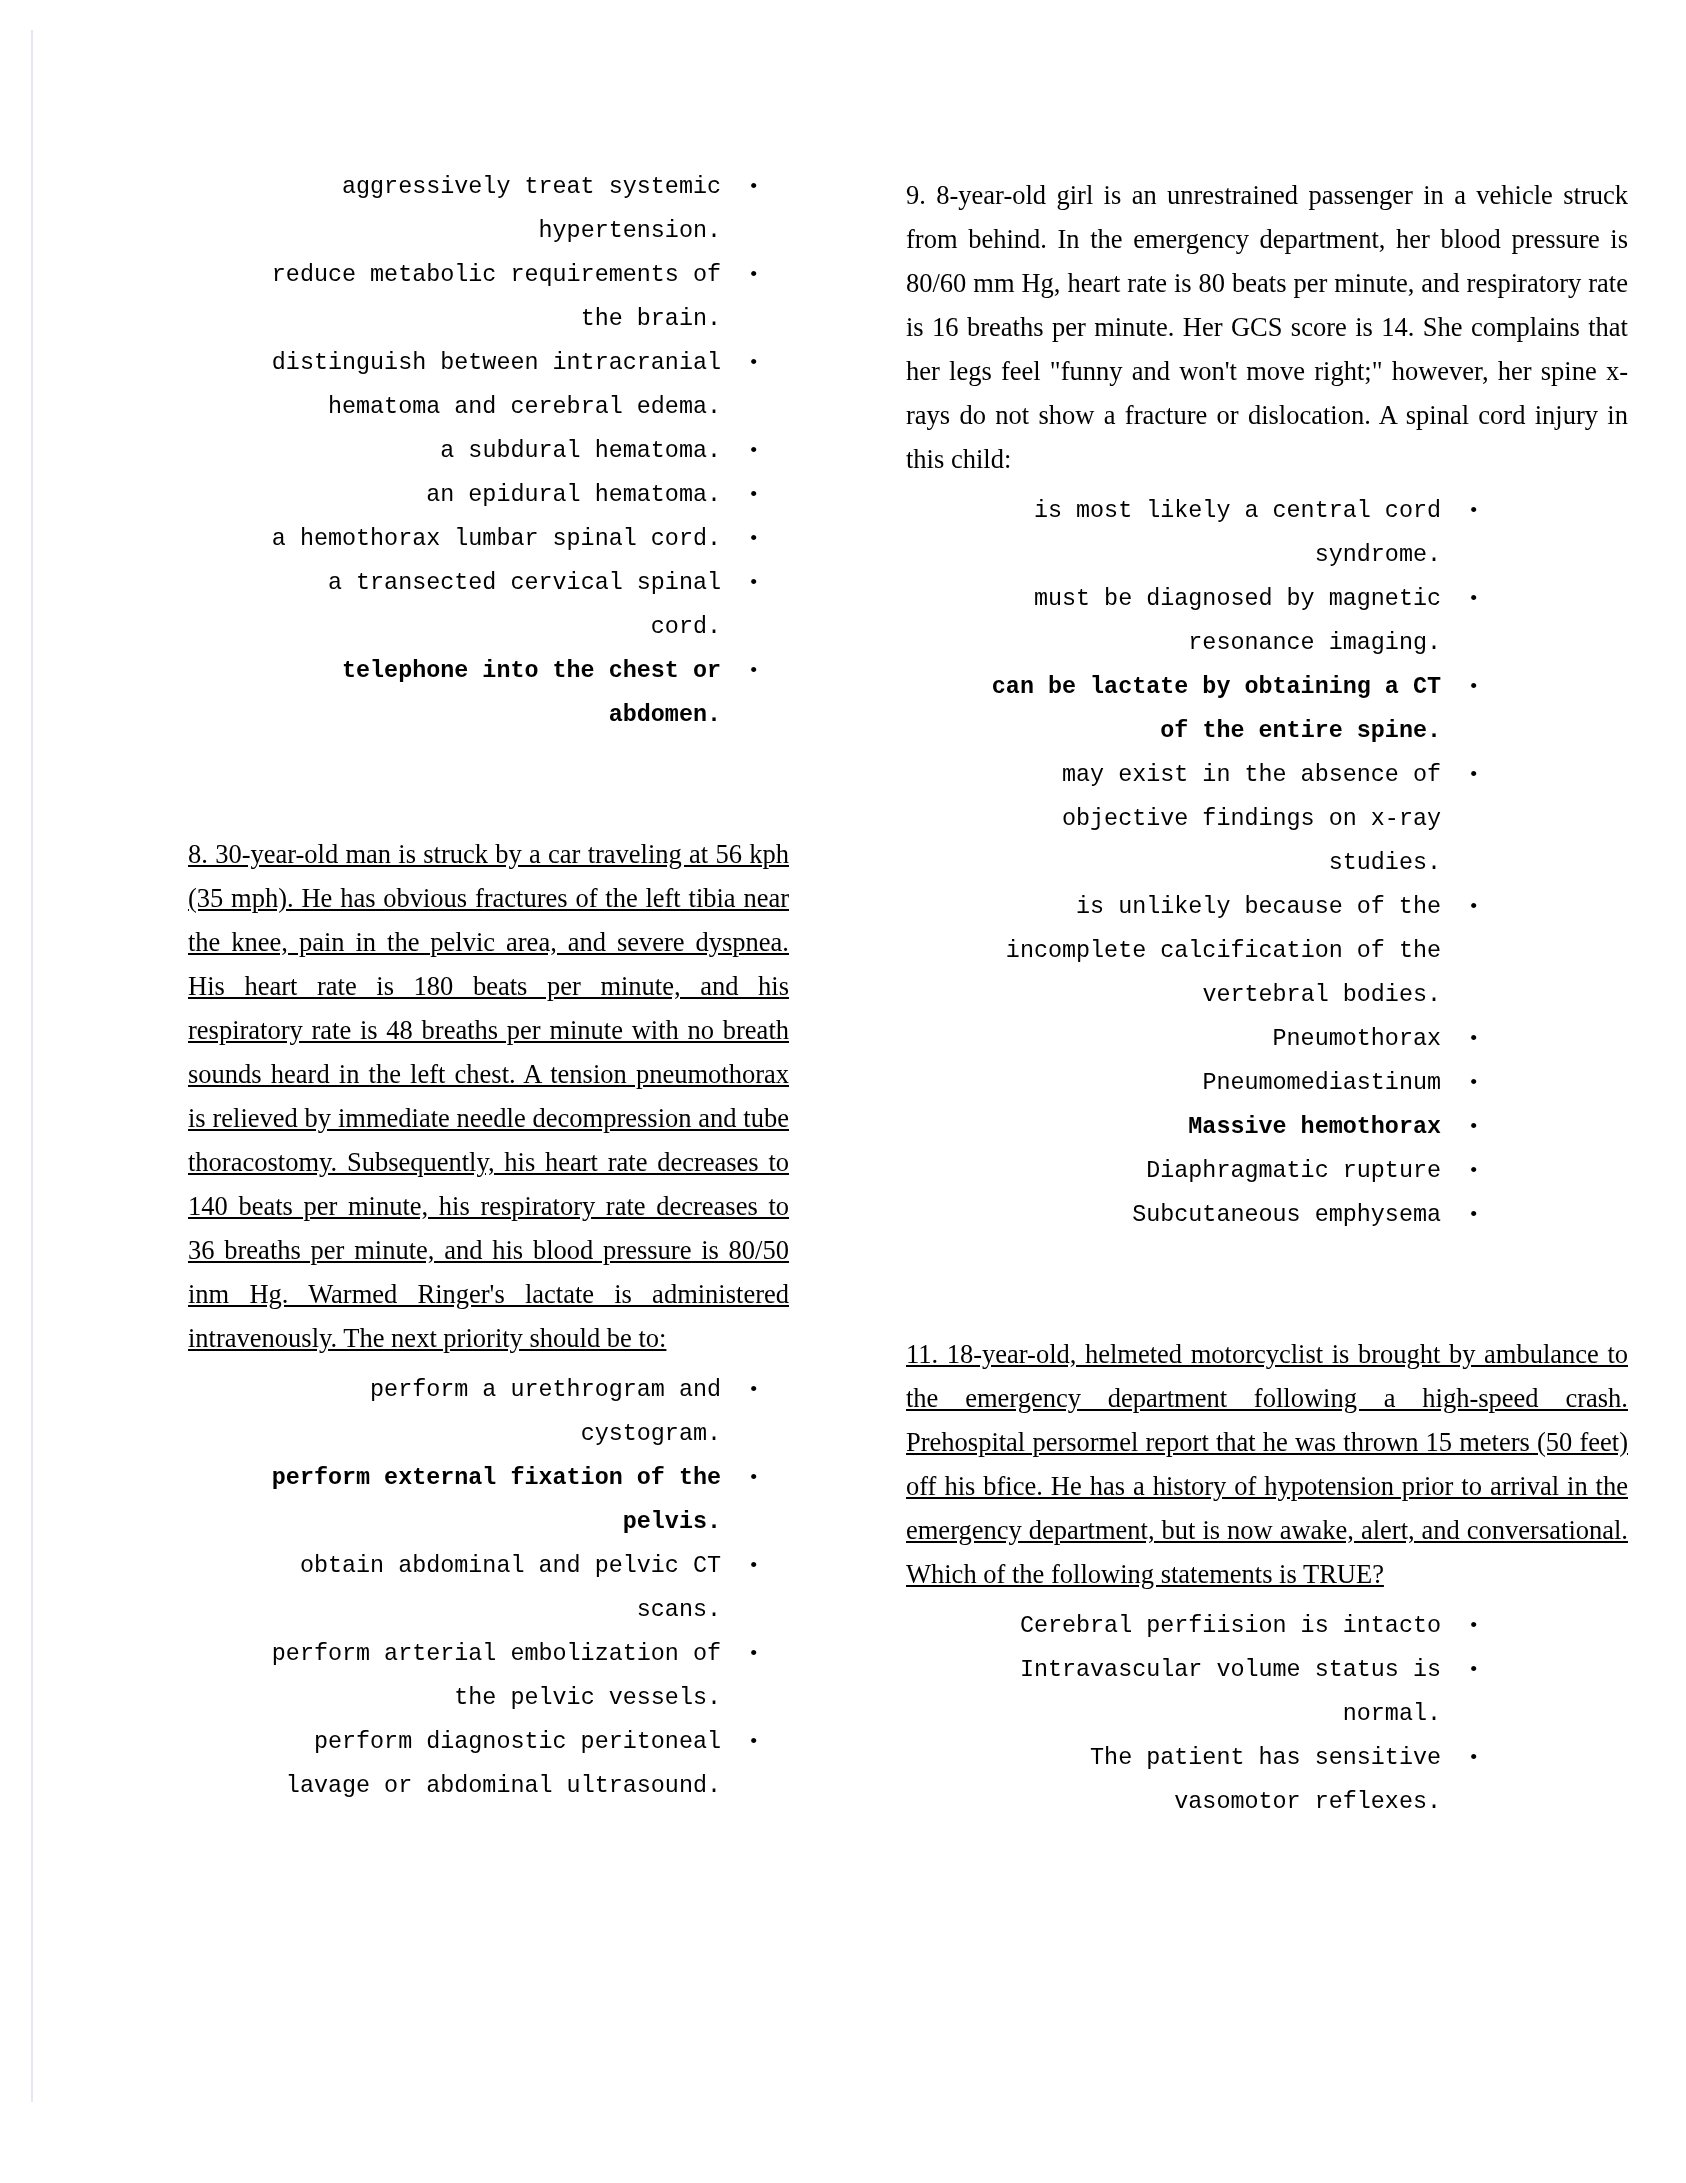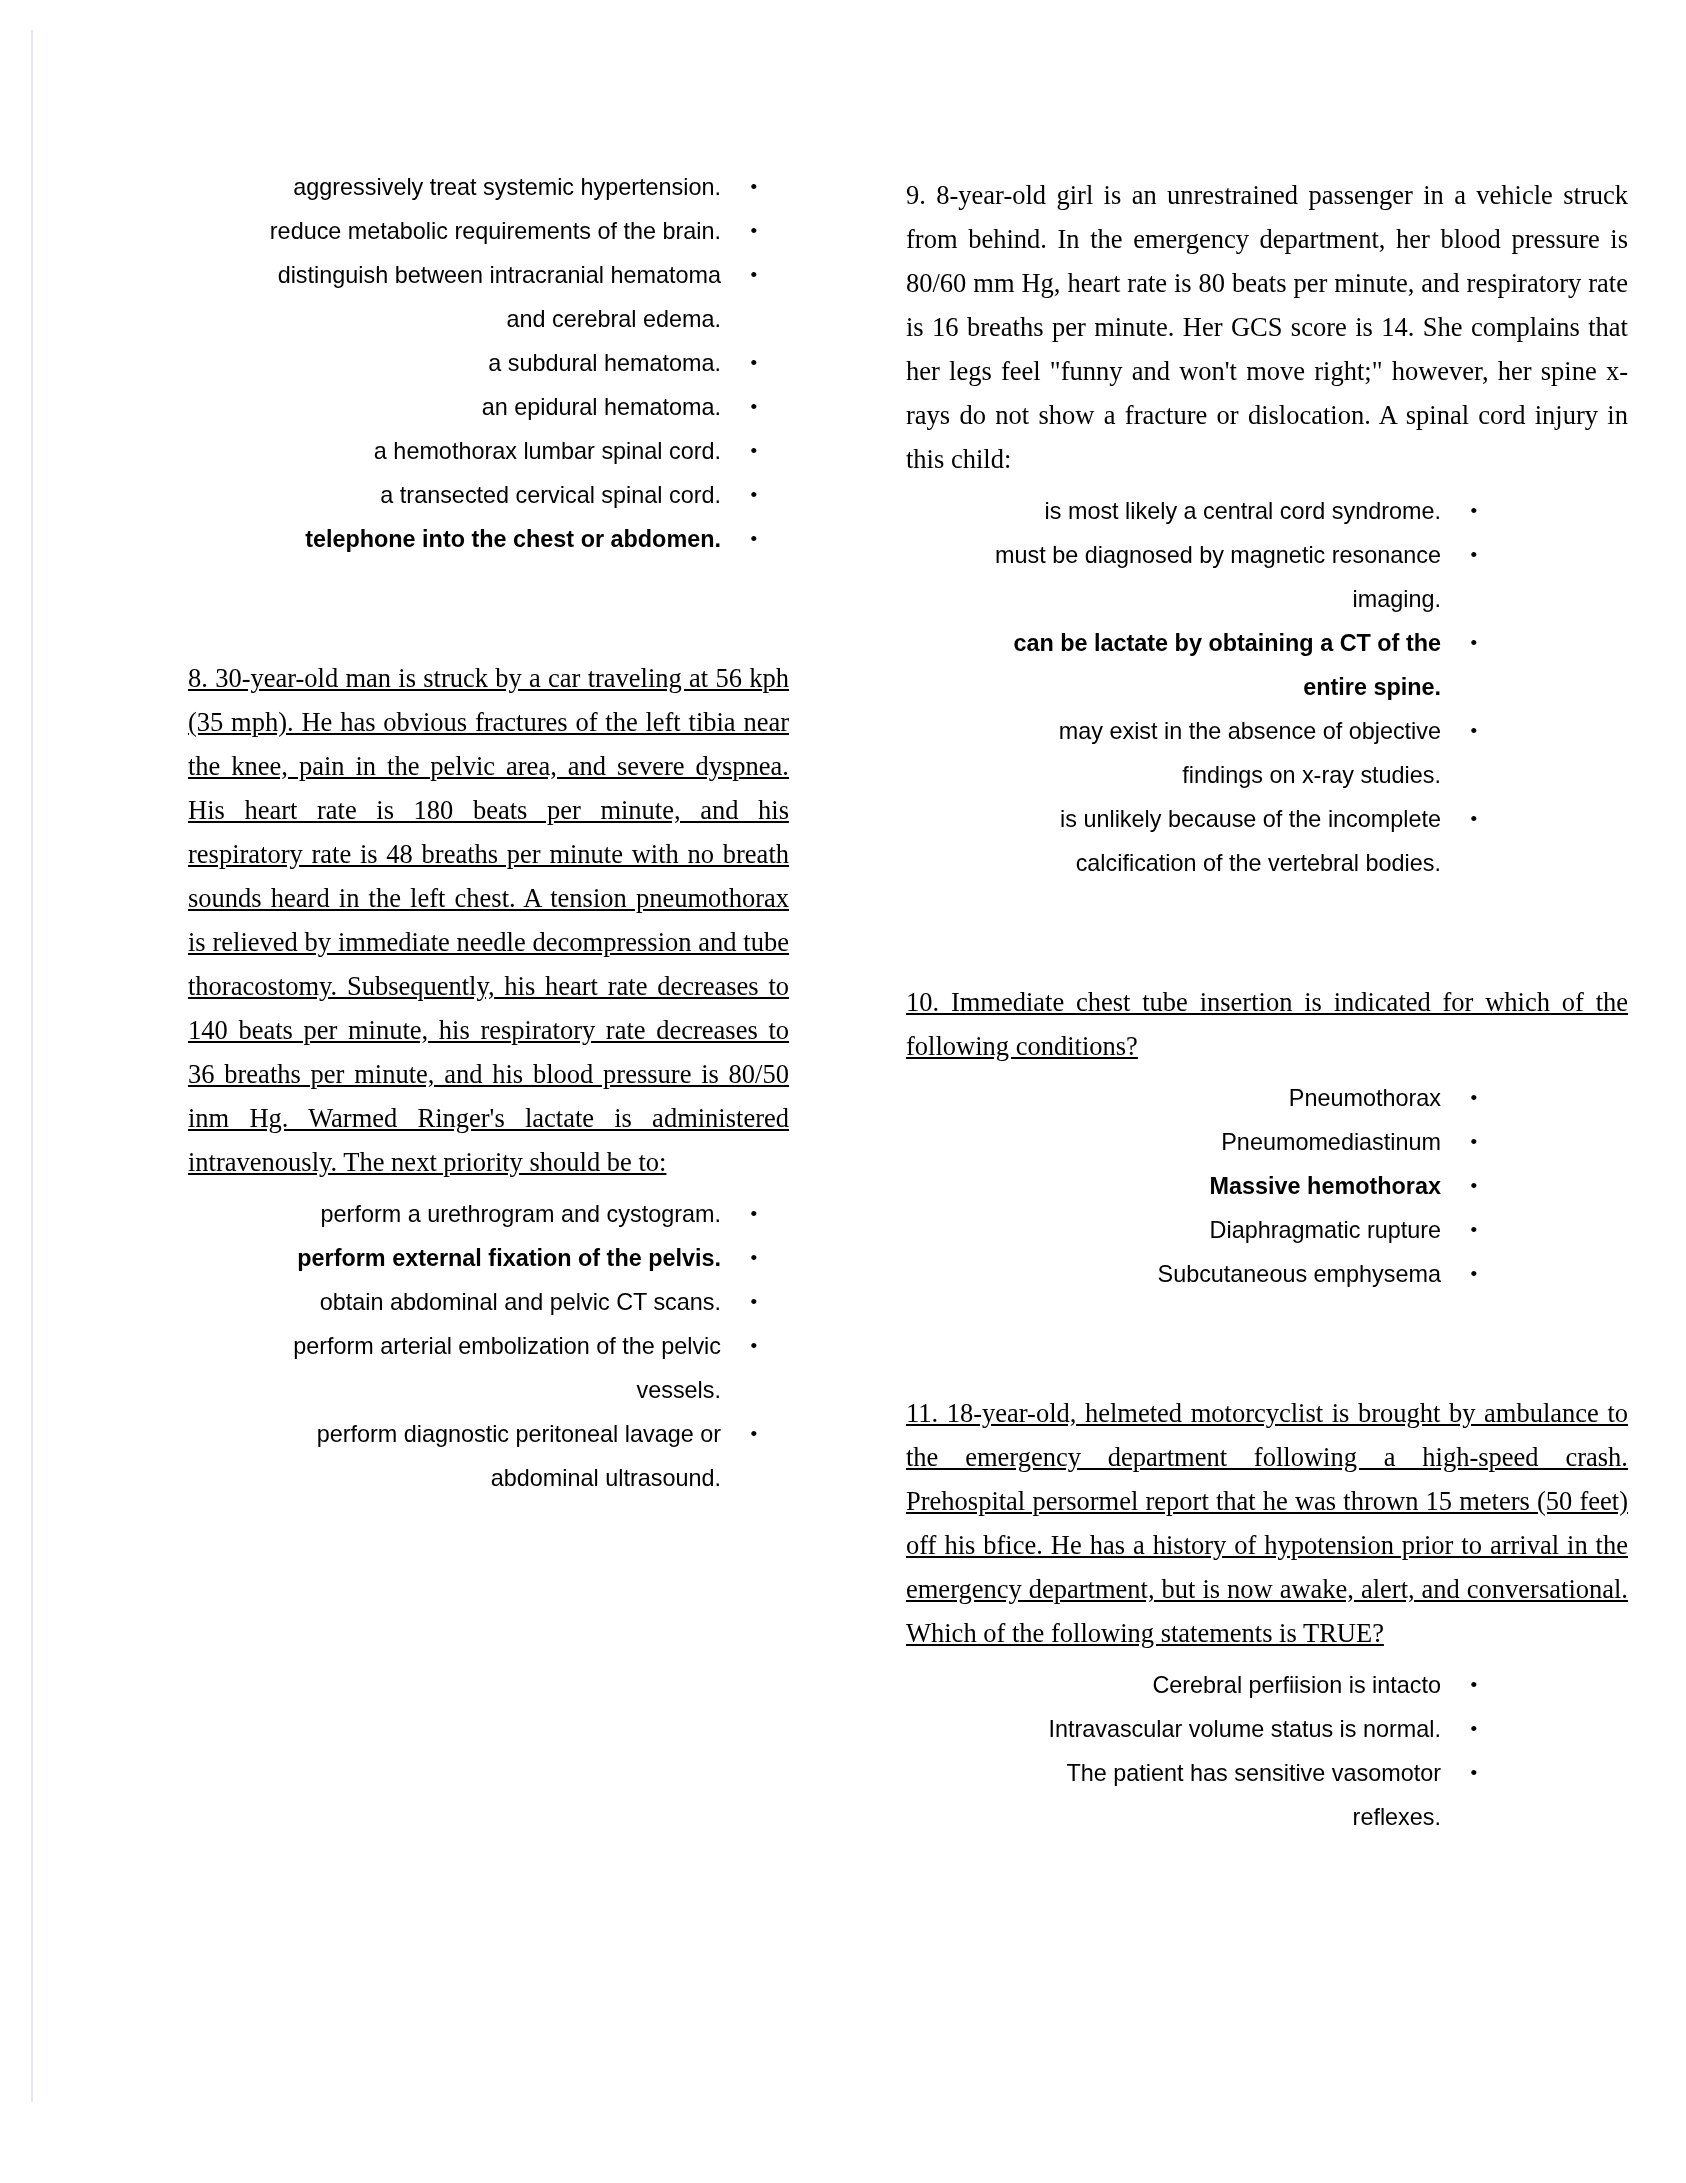--- a/index.html
+++ b/index.html
@@ -5,21 +5,21 @@
   html,body{margin:0;padding:0;background:#ffffff;}
   body{position:relative;width:1687px;height:2183px;overflow:hidden;
        font-family:"Liberation Serif",serif;color:#000;}
   .vline{position:absolute;left:31px;top:30px;width:2.3px;height:2072px;background:#e3e7f2;}
   .content{position:absolute;left:180px;top:165px;display:flex;}
   .col-left{width:617px;}
   .col-right{width:738px;margin-left:101px;}
   .stem{font:26.5px/44px "Liberation Serif",serif;text-align:justify;margin:8px;}
   .opts{margin:0;padding:0 37px 0 86px;font:23.4px/44px "Liberation Sans",sans-serif;}
   .col-right .opts{padding:0 156px 0 74px;}
-  .opt{display:flex;align-items:flex-start;}
+  .opt{display:flex;align-items:flex-start;font-family:Liberation Mono, monospace;}
   .opt-text{flex:1;text-align:right;}
   .opt-text.b{font-weight:bold;}
   .bullet{width:12.5px;margin-left:26.5px;text-align:center;font-size:19px;line-height:44px;}
   .gap-md{margin-top:101px;}
   .gap-lg{margin-top:95px;text-decoration:underline;}
 </style>
 </head>
 <body>
 
 <div class="vline"></div>
@@ -111,21 +111,20 @@
       <div class="opt">
         <span class="opt-text">may exist in the absence of objective findings on x-ray studies.</span>
         <span class="bullet">•</span>
       </div>
       <div class="opt">
         <span class="opt-text">is unlikely because of the incomplete calcification of the vertebral bodies.</span>
         <span class="bullet">•</span>
       </div>
     </div>
 
-    <p class="stem gap-lg">10. Immediate chest tube insertion is indicated for which of the following conditions?</p>
     <div class="opts">
       <div class="opt">
         <span class="opt-text">Pneumothorax</span>
         <span class="bullet">•</span>
       </div>
       <div class="opt">
         <span class="opt-text">Pneumomediastinum</span>
         <span class="bullet">•</span>
       </div>
       <div class="opt">

